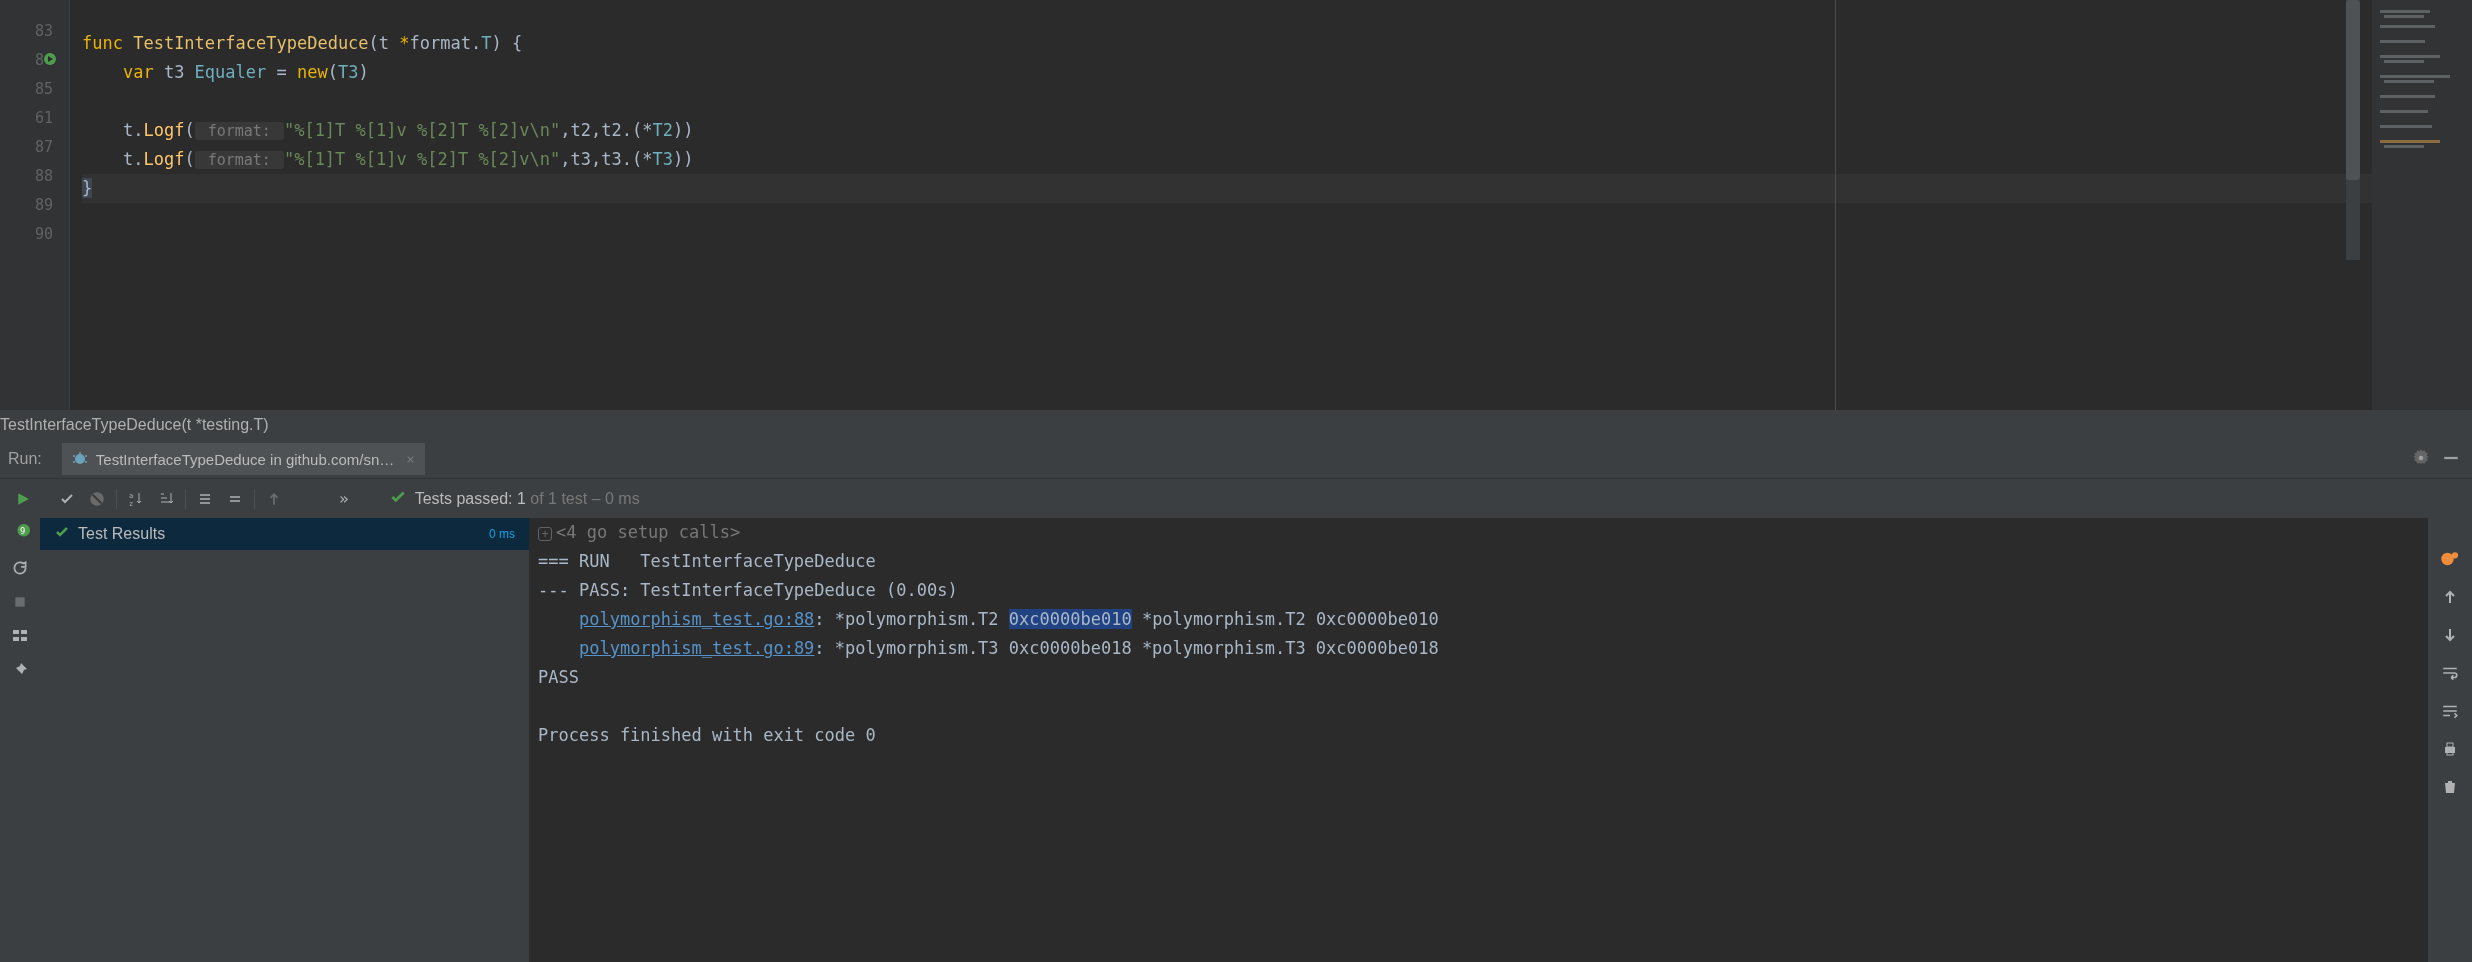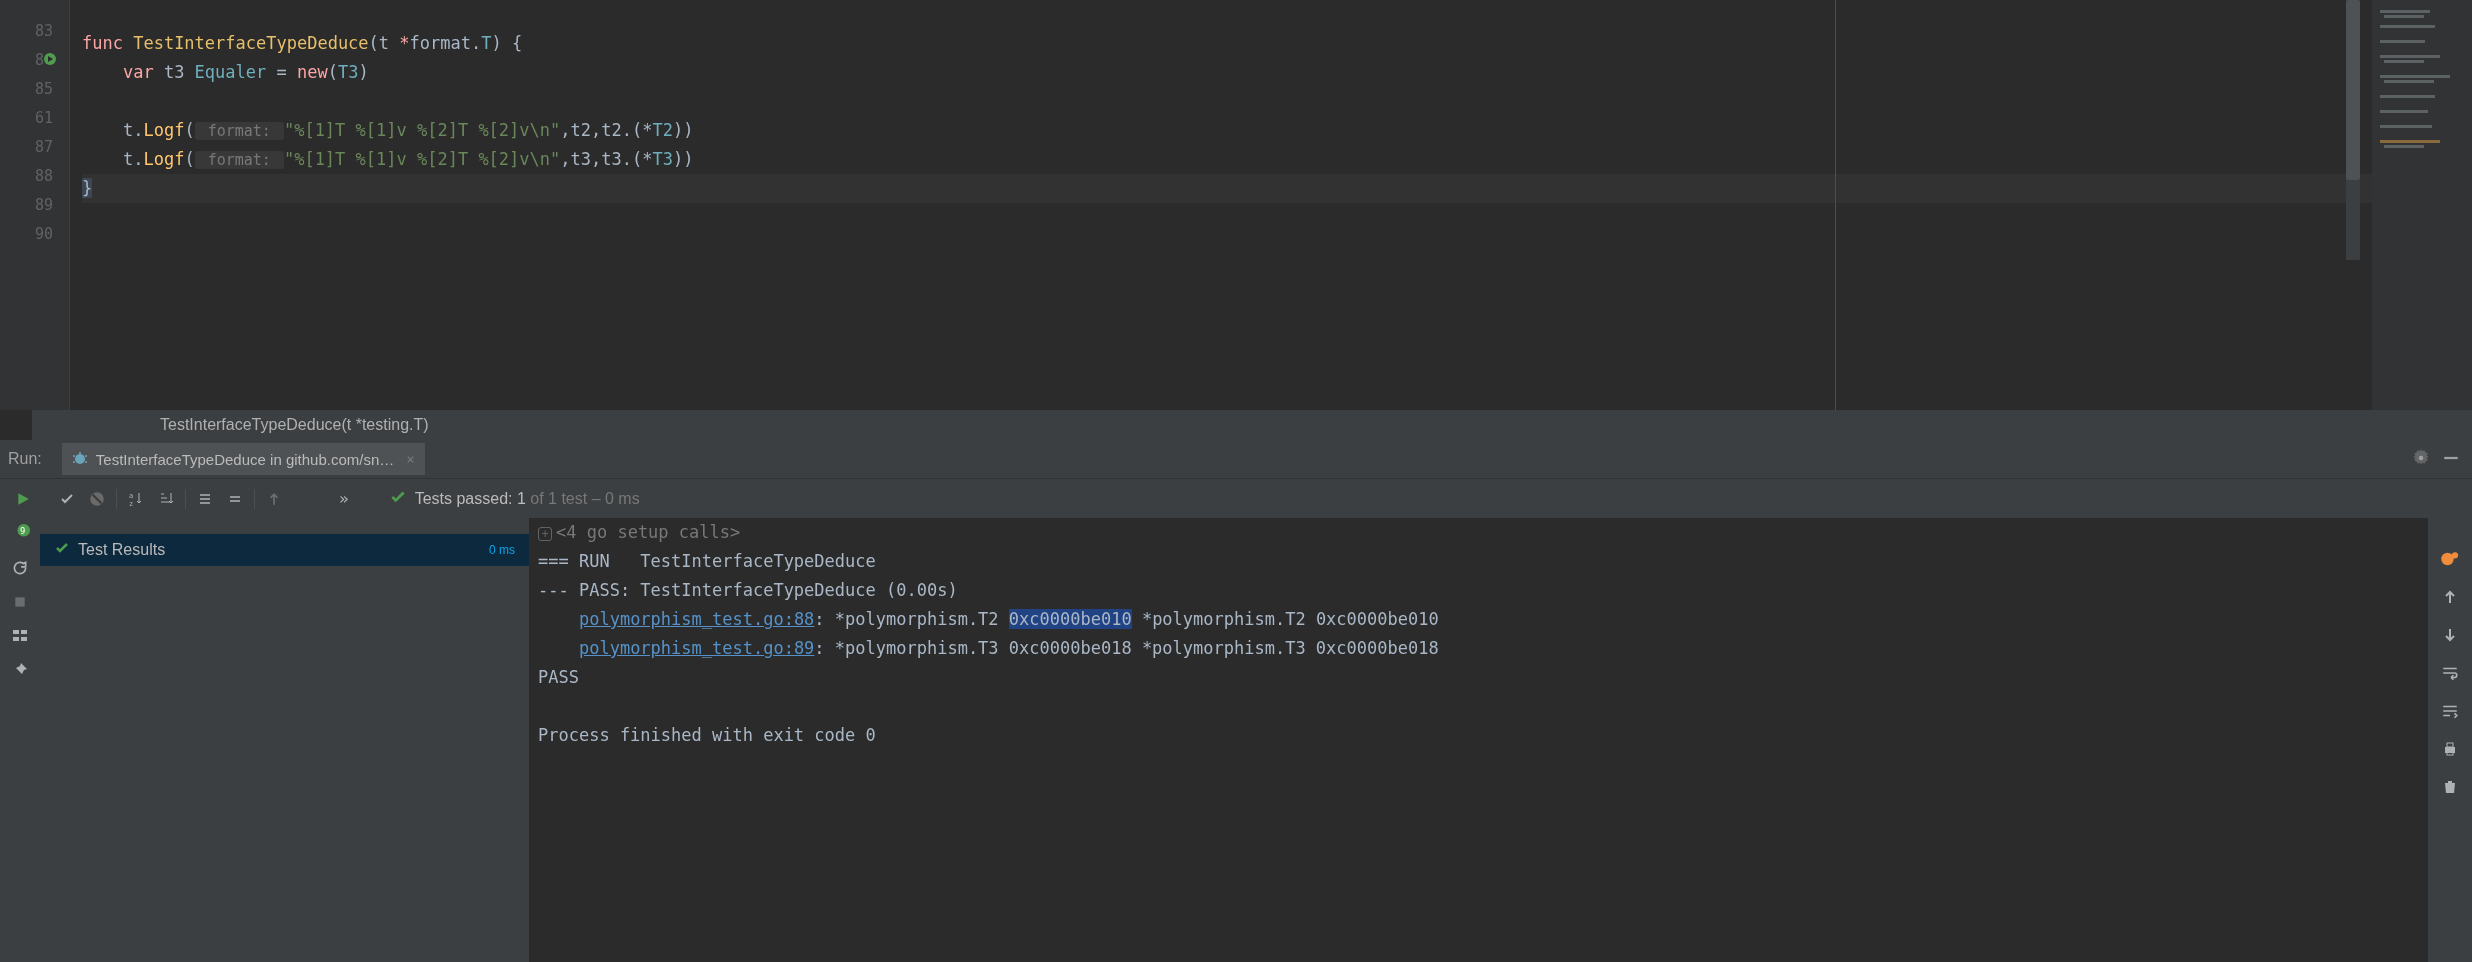--- a/index.html
+++ b/index.html
@@ -60,21 +60,21 @@
     }
     .code-line {
       height: 29px;
       line-height: 29px;
       font-size: 17px;
       white-space: pre;
     }
     .code-line.highlighted {
       background: #323232;
     }
-    .kw { color: #fca5a5; }
+    .kw { color: #eab308; }
     .fn { color: #e8bf6a; }
     .fn2 { color: #ffc66d; }
     .type { color: #6fafbd; }
     .str { color: #6a8759; }
     .hint { color: #787878; background: #383838; padding: 0 4px; border-radius: 3px; font-size: 15px;}
     .paren { color: #a9b7c6; }
     .plain { color: #a9b7c6; }
     .brace-hl { background: #3d4754; }
     .right-border {
       position: absolute;
@@ -92,25 +92,23 @@
     .minimap-stripe {
       position: absolute;
       height: 3px;
       background: #5c6164;
     }
     .breadcrumb-bar {
       height: 30px;
       background: #3c3f41;
       display: flex;
       align-items: center;
-      padding-left: 128px;
       color: #b0b0b0;
       font-size: 16px;
       font-family: -apple-system, sans-serif;
-      margin-left: 32px;
     }
     .run-panel {
       flex: 1;
       display: flex;
       flex-direction: column;
       background: #3c3f41;
     }
     .run-header {
       height: 38px;
       display: flex;
@@ -228,21 +226,20 @@
     }
     .test-tree-item {
       height: 32px;
       display: flex;
       align-items: center;
       padding: 0 14px;
       background: #0d293e;
       gap: 8px;
       font-family: -apple-system, sans-serif;
       font-size: 16px;
-      margin-top: 16px;
     }
     .test-tree-label {
       color: #bbbbbb;
       flex: 1;
     }
     .test-tree-time {
       color: #0ea5e9;
       font-size: 12px;
     }
     .console-output {

